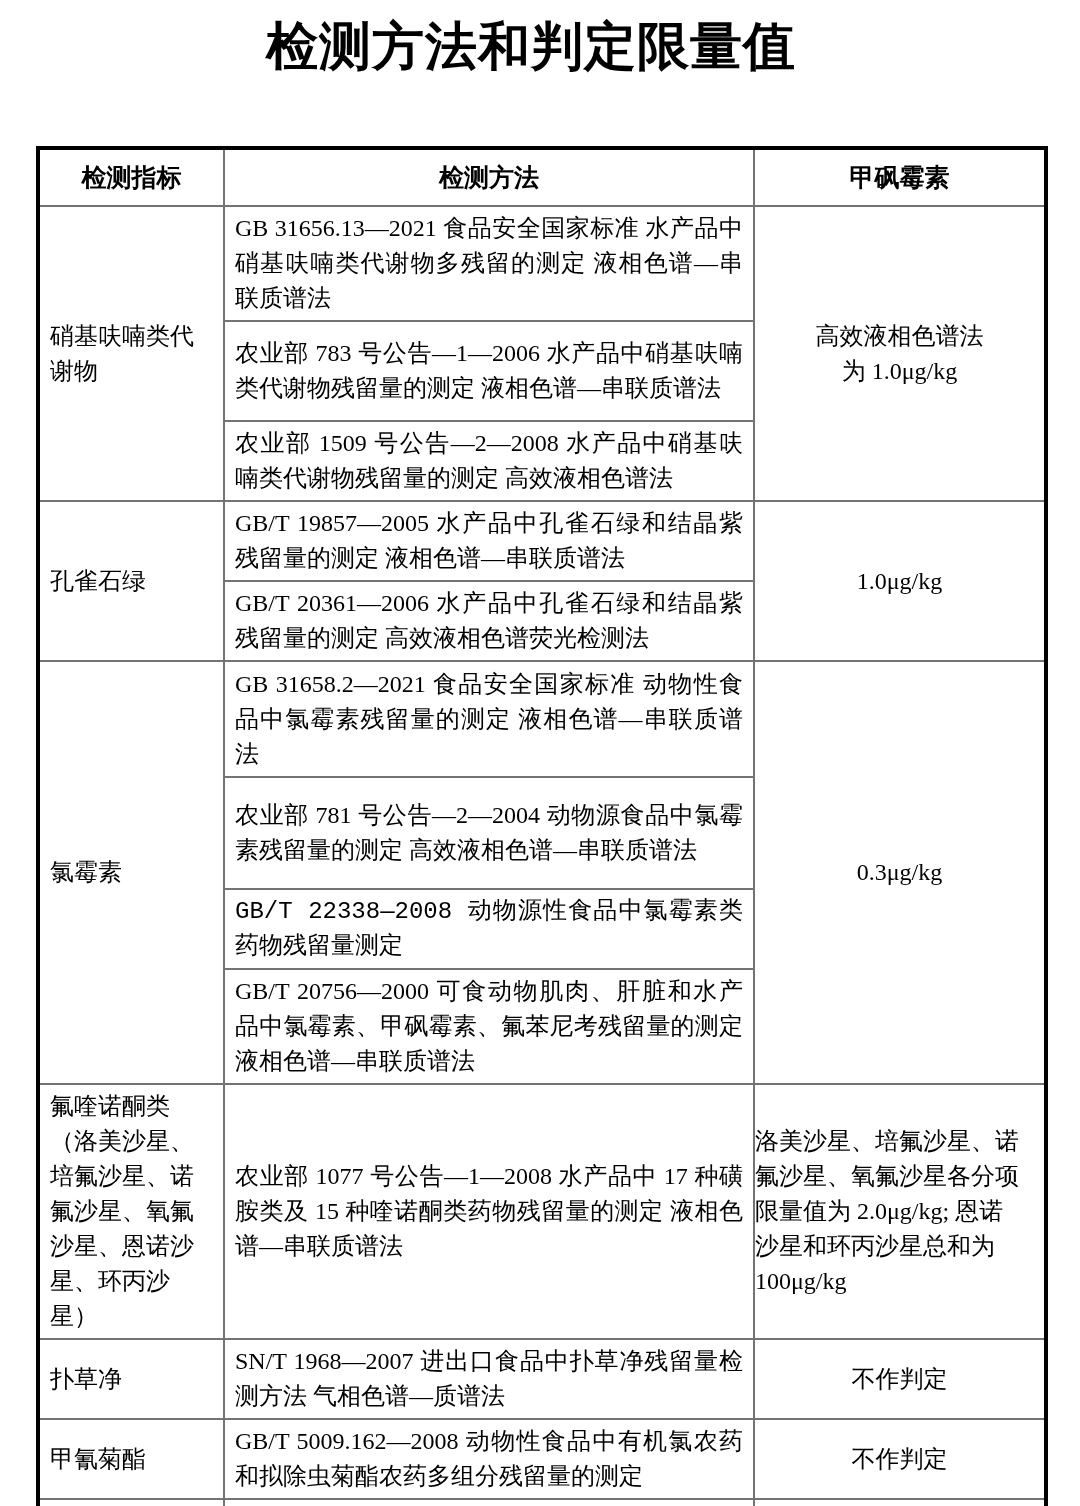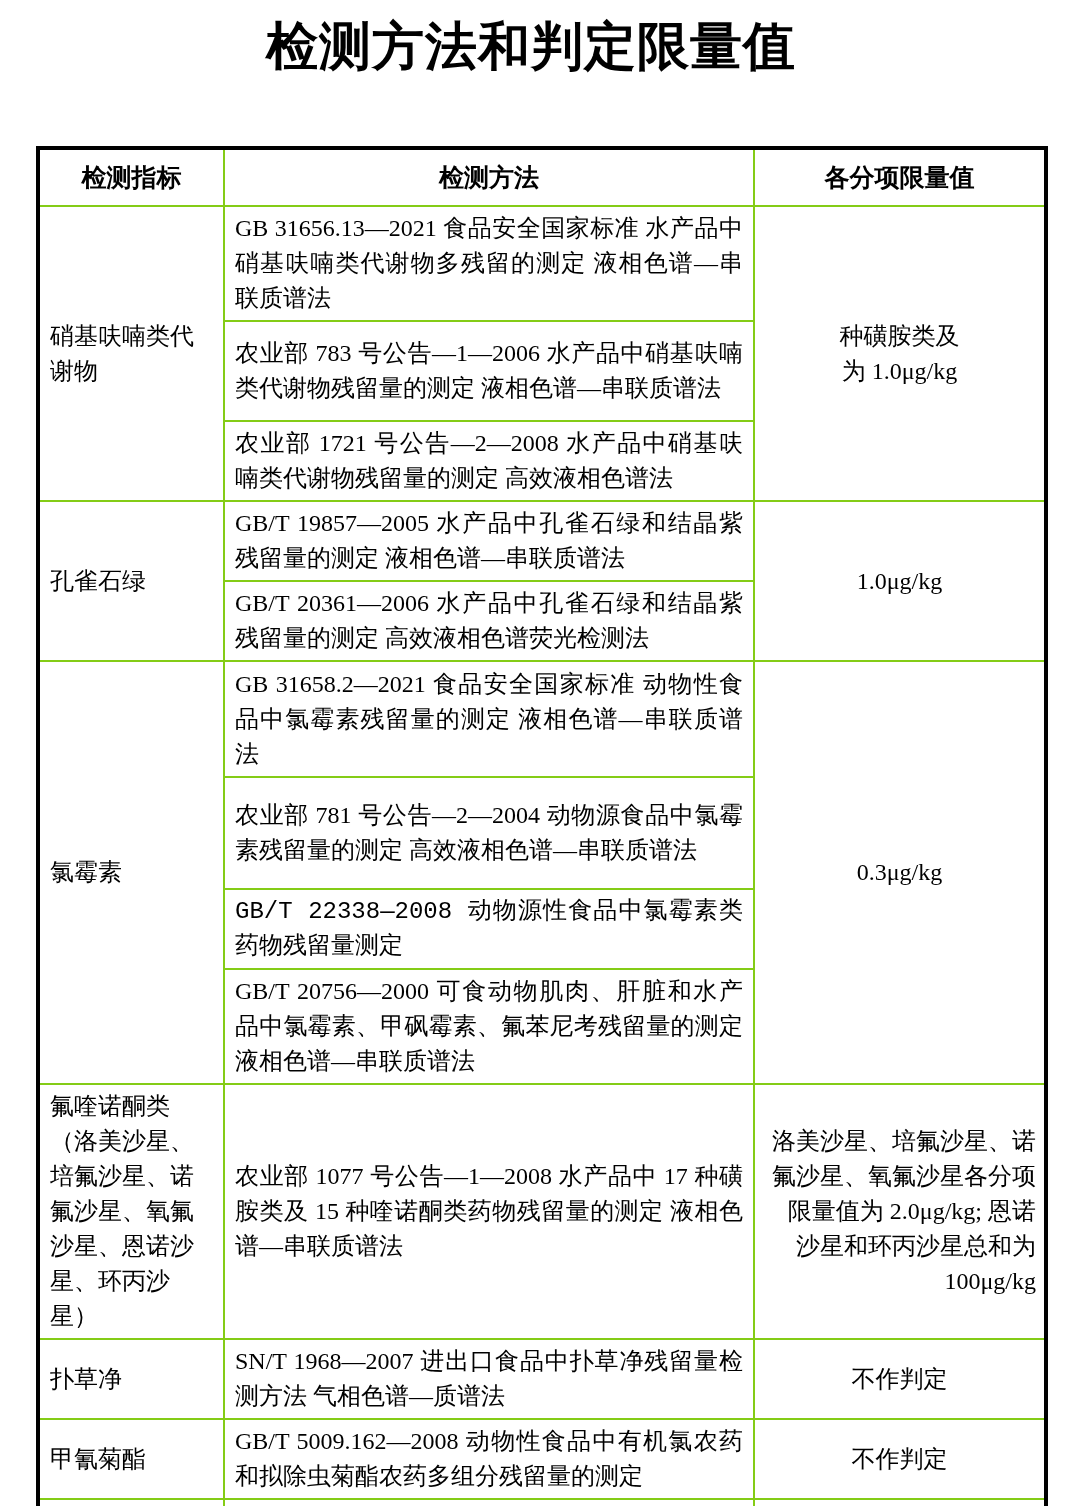--- a/index.html
+++ b/index.html
@@ -30,21 +30,21 @@
     letter-spacing: 1px;
   }
   table.limits-table {
     border-collapse: collapse;
     table-layout: fixed;
     width: 1008px;
     margin: 66px 0 0 36px;
     border: 4px solid #000;
   }
   .limits-table td, .limits-table th {
-    border: 2px solid #84cc16;
+    border: 2px solid #737373;
     font-size: 24px;
     line-height: 35px;
     vertical-align: middle;
     padding: 4px 10px;
     overflow: hidden;
   }
   .limits-table th {
     font-size: 25px;
     font-weight: bold;
     text-align: center;
@@ -55,22 +55,22 @@
     white-space: pre-line;
   }
   .cell-method {
     text-align: justify;
   }
   .cell-limit {
     text-align: center;
     white-space: pre-line;
   }
   .cell-limit.align-left {
-    text-align: right;
-    padding-left: 12px;
+    text-align: left;
+    padding-left: 0;
     padding-right: 8px;
   }
   .limit-anchor { position: relative; }
 </style>
 </head>
 <body>
 
 <div class="page">
 
   <h1 class="doc-title">检测方法和判定限量值</h1>
@@ -78,37 +78,37 @@
   <table class="limits-table">
     <colgroup>
       <col style="width:186px">
       <col style="width:530px">
       <col style="width:292px">
     </colgroup>
     <thead>
       <tr>
         <th>检测指标</th>
         <th>检测方法</th>
-        <th>各分项限量值</th>
+        <th>甲砜霉素</th>
       </tr>
     </thead>
     <tbody>
 
       <tr style="height:103px;">
         <td class="cell-indicator" rowspan="3">硝基呋喃类代
 谢物</td>
         <td class="cell-method">GB 31656.13—2021 食品安全国家标准 水产品中硝基呋喃类代谢物多残留的测定 液相色谱—串联质谱法</td>
-        <td class="cell-limit" rowspan="3">种磺胺类及
+        <td class="cell-limit" rowspan="3">高效液相色谱法
 为 1.0μg/kg</td>
       </tr>
       <tr style="height:100px;">
         <td class="cell-method">农业部 783 号公告—1—2006 水产品中硝基呋喃类代谢物残留量的测定 液相色谱—串联质谱法</td>
       </tr>
       <tr style="height:66px;">
-        <td class="cell-method">农业部 1721 号公告—2—2008 水产品中硝基呋喃类代谢物残留量的测定 高效液相色谱法</td>
+        <td class="cell-method">农业部 1509 号公告—2—2008 水产品中硝基呋喃类代谢物残留量的测定 高效液相色谱法</td>
       </tr>
 
       <tr style="height:70px;">
         <td class="cell-indicator" rowspan="2">孔雀石绿</td>
         <td class="cell-method">GB/T 19857—2005 水产品中孔雀石绿和结晶紫残留量的测定 液相色谱—串联质谱法</td>
         <td class="cell-limit" rowspan="2">1.0μg/kg</td>
       </tr>
       <tr style="height:65px;">
         <td class="cell-method">GB/T 20361—2006 水产品中孔雀石绿和结晶紫残留量的测定 高效液相色谱荧光检测法</td>
       </tr>

